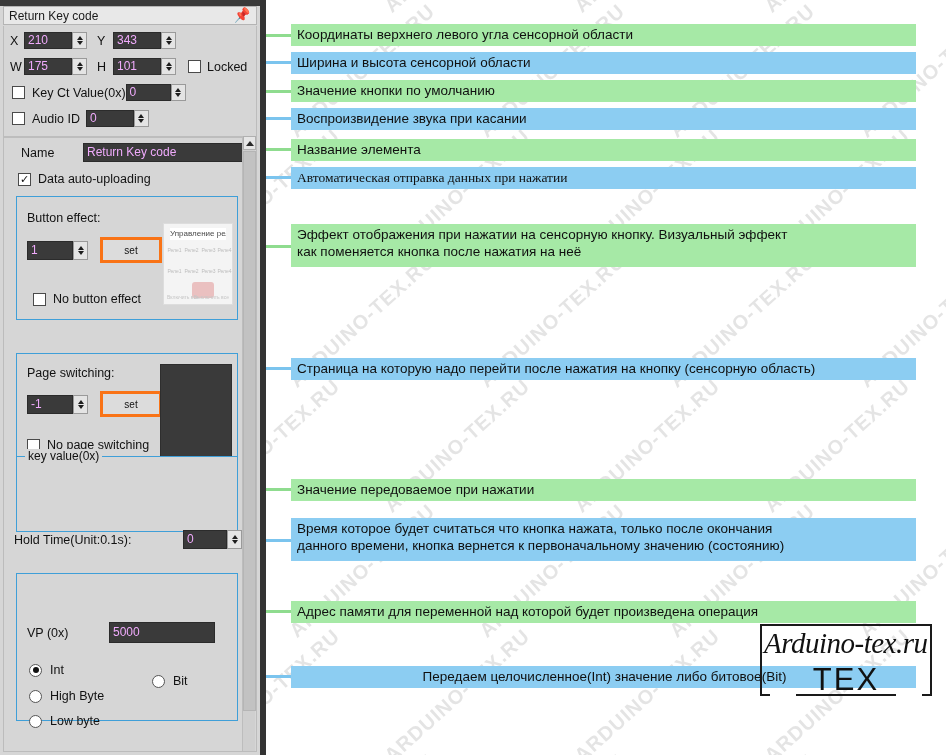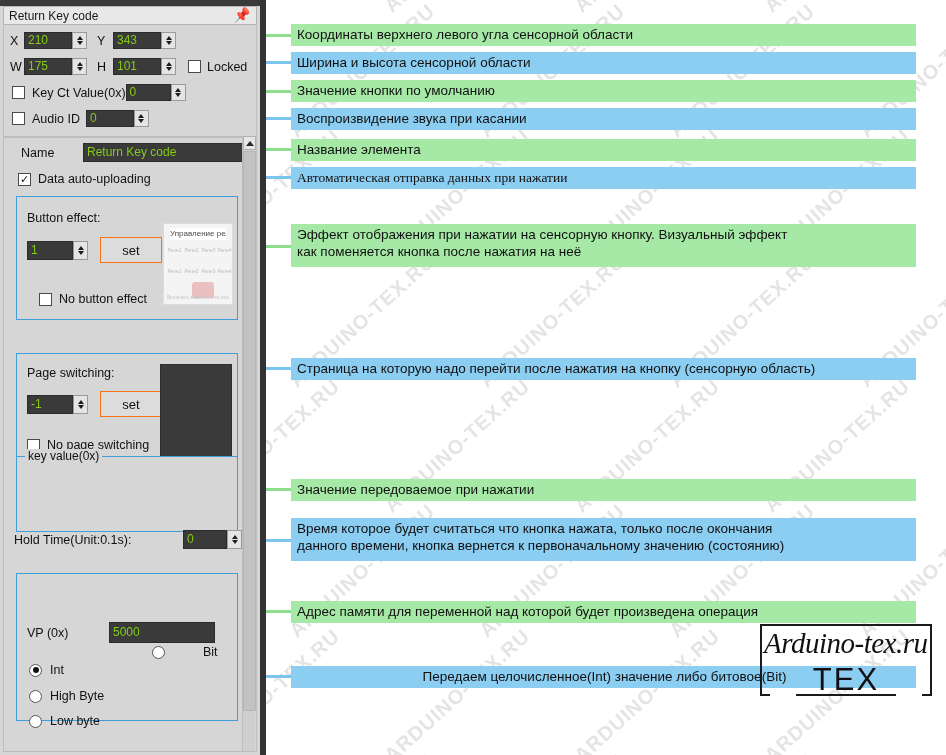--- a/index.html
+++ b/index.html
@@ -47,21 +47,21 @@
     transform:scaleY(1.1);
   }
   #panel-body {
     position:absolute; left:3px; top:26px; width:254px; height:726px;
     background:#d6d6d6; border:1px solid #bcbcbc; border-top:none;
   }
 
   
   .lbl { font-size:12.5px; color:#111; white-space:nowrap; }
   .darkinput {
-    background:#3a3a3a; color:#84cc16; border:1px solid #2b2b2b;
+    background:#3a3a3a; color:#f0abfc; border:1px solid #2b2b2b;
     font-size:12px; padding:1px 3px; line-height:15px; height:17px;
     display:flex; align-items:center; overflow:hidden; white-space:nowrap;
   }
   .spin {
     width:15px; height:17px; background:#e4e4e4; border:1px solid #9a9a9a;
     display:flex; flex-direction:column; align-items:center;
     justify-content:center; line-height:0;
   }
   .spin i {
     display:block; width:0; height:0; border-left:3px solid transparent;
@@ -77,21 +77,21 @@
   }
   .rdo {
     width:13px; height:13px; border-radius:50%; background:#fff;
     border:1px solid #555; display:inline-flex; align-items:center;
     justify-content:center; flex:none;
   }
   .rdo.on::after {
     content:""; width:6px; height:6px; border-radius:50%; background:#111;
   }
   .btn {
-    background:#dcdcdc; border:1px solid #f97316; font-size:13px;
+    background:#dcdcdc; border:3px solid #f97316; font-size:10px;
     display:flex; align-items:center; justify-content:center; color:#111;
   }
   .group {
     position:absolute; border:1px solid #3f9fd8; background:#d6d6d6;
   }
   .group > .legend {
     position:absolute; top:-8px; left:8px; background:#d6d6d6;
     padding:0 3px; font-size:12px; color:#111;
   }
 
@@ -316,21 +316,21 @@
 
       <div class="row" style="left:10px; top:40px;">
         <div class="darkinput" style="width:46px; height:19px;">1</div>
         <div class="spin" style="height:19px;">
             <i class="up"></i>
             <i class="down"></i>
           </div>
         <div class="btn" style="width:62px; height:26px; margin-left:12px;">set</div>
       </div>
 
-      <div class="row" style="left:16px; top:95px;padding-left:6px;">
+      <div class="row" style="left:10px; top:95px;padding-left:6px;">
         <span class="cbx"></span>
         <span class="lbl" style="margin-left:7px;">No button effect</span>
       </div>
 
       <div id="btn-preview" style="left:146px; top:26px; width:70px; height:82px;">
         <div class="pv-title">Управление реле</div>
         <div class="pv-cell" style="left:3px;  top:23px; width:15px;">Реле1</div>
         <div class="pv-cell" style="left:20px; top:23px; width:15px;">Реле2</div>
         <div class="pv-cell" style="left:37px; top:23px; width:15px;">Реле3</div>
         <div class="pv-cell" style="left:53px; top:23px; width:15px;">Реле4</div>
@@ -380,21 +380,21 @@
     <div class="group" style="left:12px; top:547px; width:222px; height:148px;">
       <div class="row" style="left:10px; top:48px;">
         <span class="lbl" style="width:82px;">VP (0x)</span>
         <div class="darkinput" style="width:106px; height:21px;">5000</div>
       </div>
 
       <div class="row" style="left:12px; top:89px;">
         <span class="rdo on"></span>
         <span class="lbl" style="margin-left:8px;">Int</span>
       </div>
-      <div class="row" style="left:135px; top:71px;gap:30px;">
+      <div class="row" style="left:135px; top:100px;">
         <span class="rdo"></span>
         <span class="lbl" style="margin-left:8px;">Bit</span>
       </div>
       <div class="row" style="left:12px; top:115px;">
         <span class="rdo"></span>
         <span class="lbl" style="margin-left:8px;">High Byte</span>
       </div>
       <div class="row" style="left:12px; top:140px;">
         <span class="rdo"></span>
         <span class="lbl" style="margin-left:8px;">Low byte</span>

